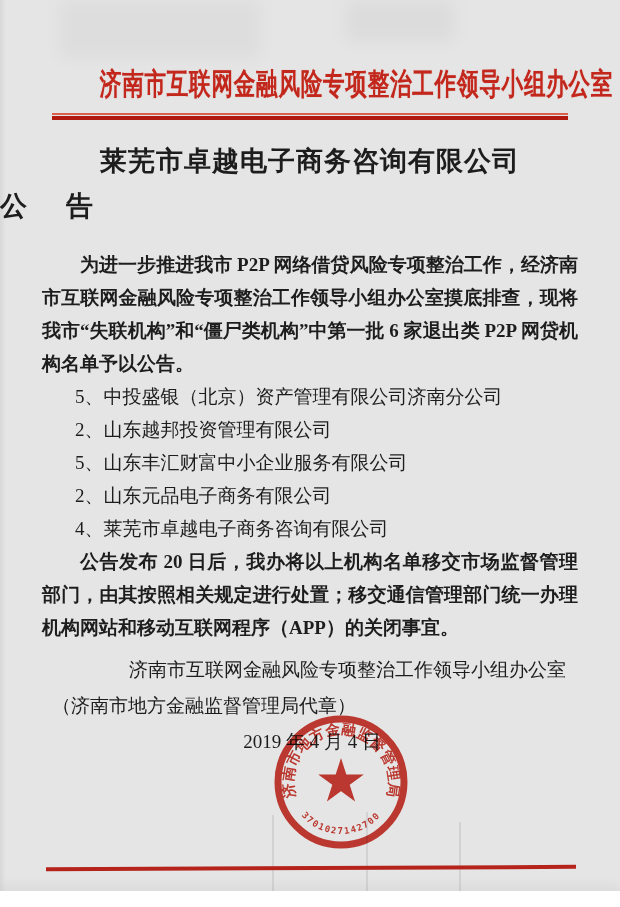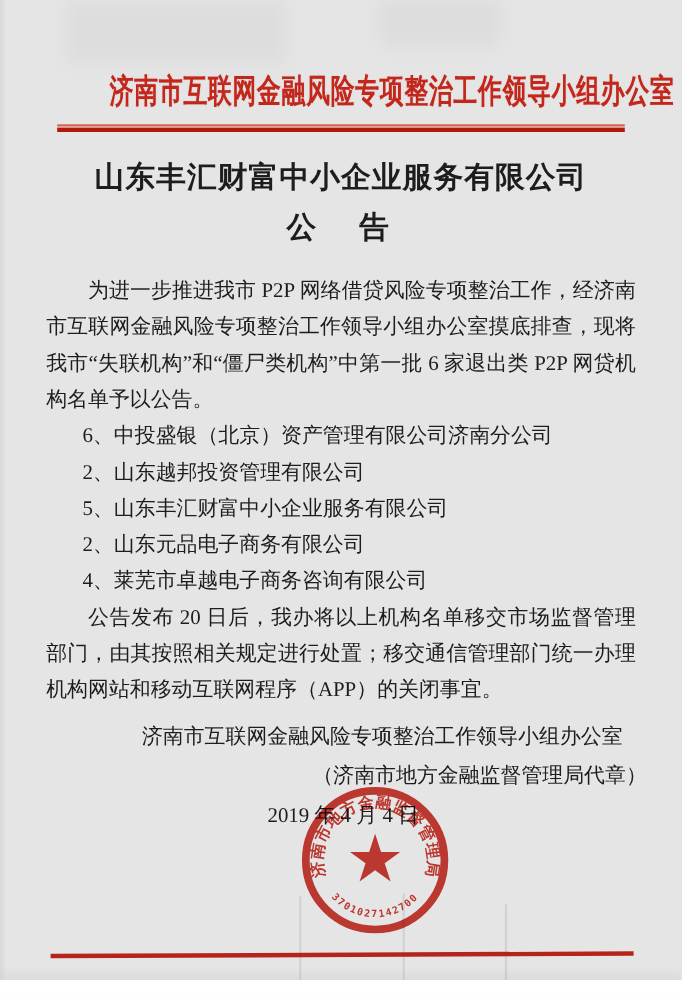--- a/index.html
+++ b/index.html
@@ -33,38 +33,38 @@
   .rule { width:516px; margin:9px auto 0; }
   .rule-thin  { height:2px; background:#d9604f; }
   .rule-thick { height:4px; background:#b1190e; margin-top:1px; }
 
   
   .title {
     margin-top:24px; text-align:center;
     font-size:27px; font-weight:700; line-height:34px; letter-spacing:1px;
   }
   .subtitle {
-    margin-top:12px; text-align:center;
+    margin-top:12px; text-align:left;
     font-size:27px; font-weight:700; line-height:32px; letter-spacing:6px;
   }
 
   
   .body {
     margin:26px 42px 0 42px;
     font-size:19px; line-height:33px;
     text-align:justify; text-justify:inter-ideograph;
   }
   .body p { margin:0; }
-  .para { text-indent:2em; }
+  .para { text-indent:2em;font-weight:bold; }
   .institutions p { text-indent:0; padding-left:33px; }
 
   
   .signature { margin:8px 42px 0 42px; font-size:19px; line-height:36px; }
   .sig-office { text-align:right; padding-right:12px; }
-  .sig-behalf { text-align:right; position:relative; left:10px; }
+  .sig-behalf { text-align:left; position:relative; left:10px; }
   .sig-date   { text-align:center; position:relative; left:2px; }
 
   
   .seal {
     position:absolute; left:270px; top:711px; width:144px; height:144px;
     mix-blend-mode:multiply; opacity:.93;
   }
   .seal svg { display:block; }
 
   
@@ -87,27 +87,27 @@
   <div class="fold-line fold-3"></div>
 
   <div class="letterhead">
     <span class="letterhead-inner">济南市互联网金融风险专项整治工作领导小组办公室</span>
   </div>
   <div class="rule">
     <div class="rule-thin"></div>
     <div class="rule-thick"></div>
   </div>
 
-  <div class="title">山东丰汇财富中小企业服务有限公司</div>
+  <div class="title">莱芜市卓越电子商务咨询有限公司</div>
   <div class="subtitle">公　告</div>
 
   <div class="body">
     <p class="para">为进一步推进我市 P2P 网络借贷风险专项整治工作，经济南市互联网金融风险专项整治工作领导小组办公室摸底排查，现将我市“失联机构”和“僵尸类机构”中第一批 6 家退出类 P2P 网贷机构名单予以公告。</p>
     <div class="institutions">
-      <p>6、中投盛银（北京）资产管理有限公司济南分公司</p>
+      <p>5、中投盛银（北京）资产管理有限公司济南分公司</p>
       <p>2、山东越邦投资管理有限公司</p>
       <p>5、山东丰汇财富中小企业服务有限公司</p>
       <p>2、山东元品电子商务有限公司</p>
       <p>4、莱芜市卓越电子商务咨询有限公司</p>
     </div>
     <p class="para">公告发布 20 日后，我办将以上机构名单移交市场监督管理部门，由其按照相关规定进行处置；移交通信管理部门统一办理机构网站和移动互联网程序（APP）的关闭事宜。</p>
   </div>
 
   <div class="signature">
     <div class="sig-office">济南市互联网金融风险专项整治工作领导小组办公室</div>

